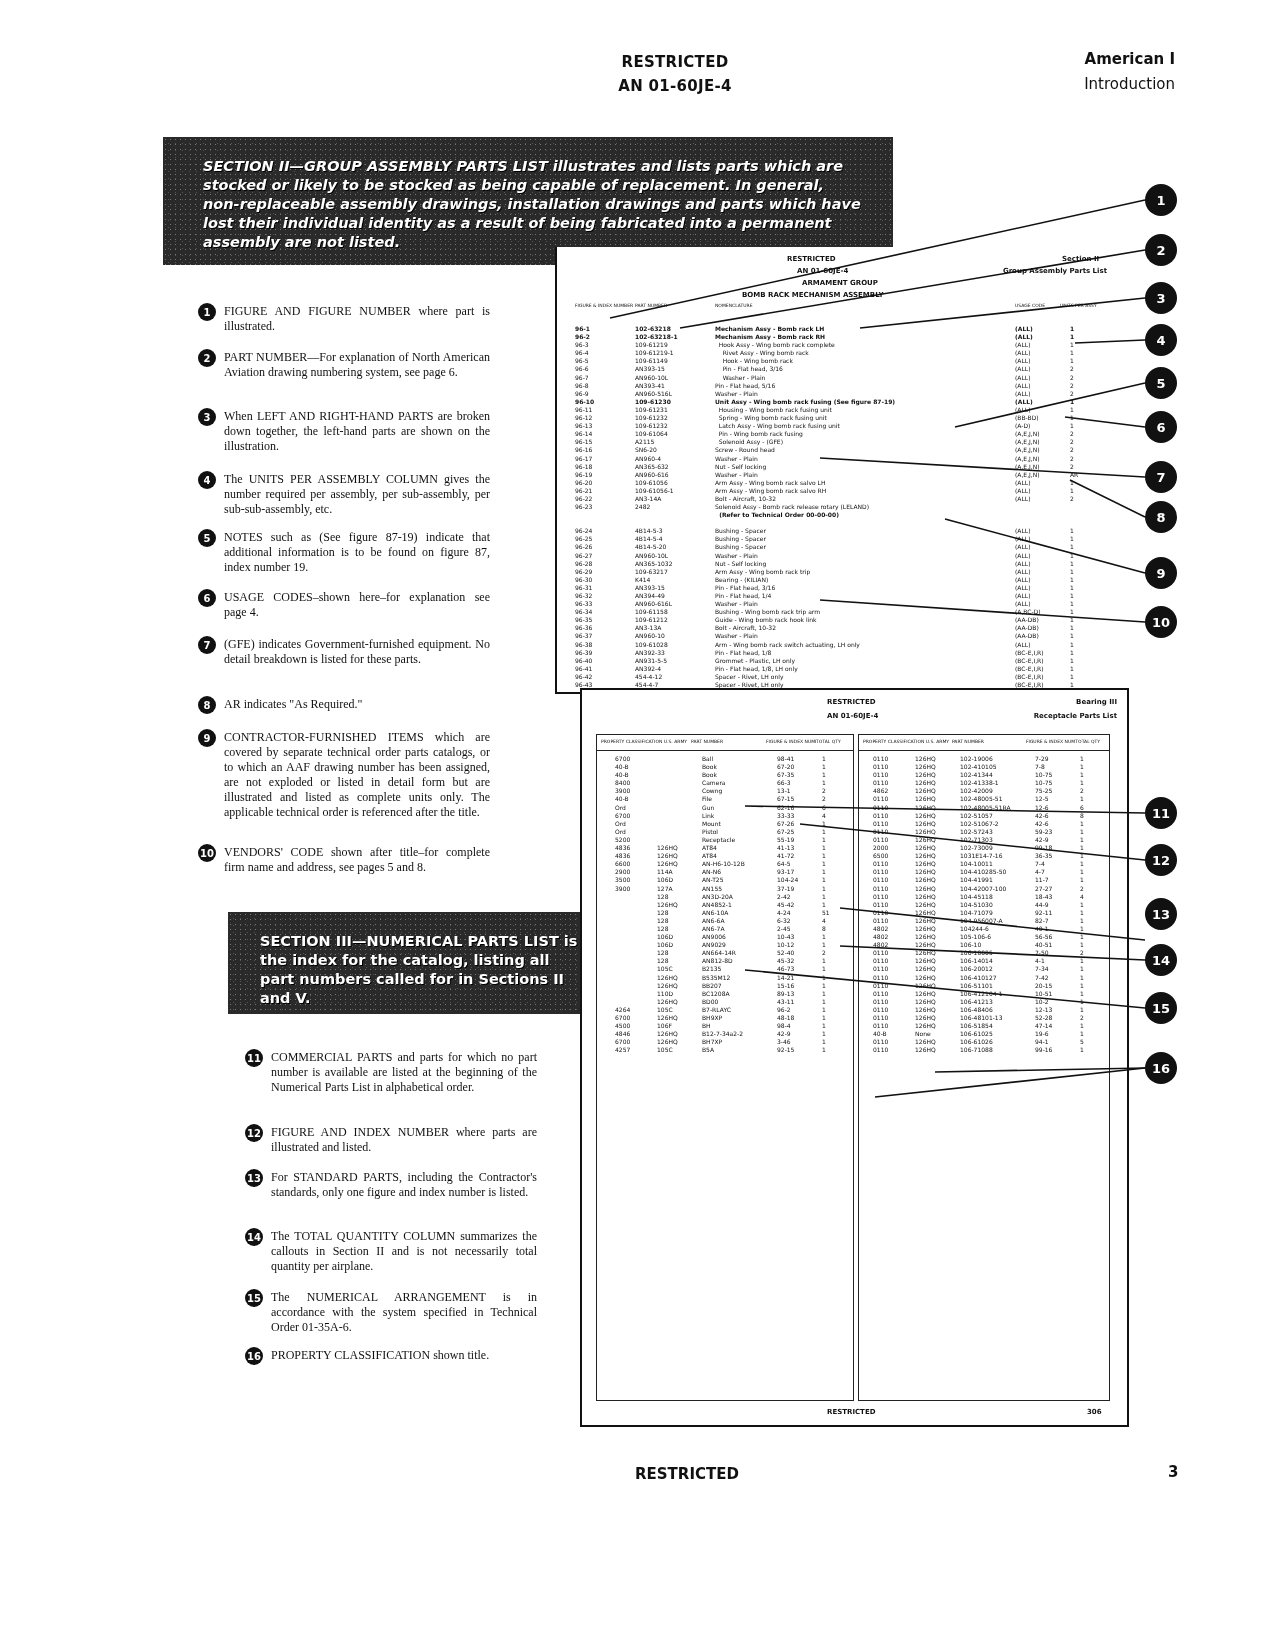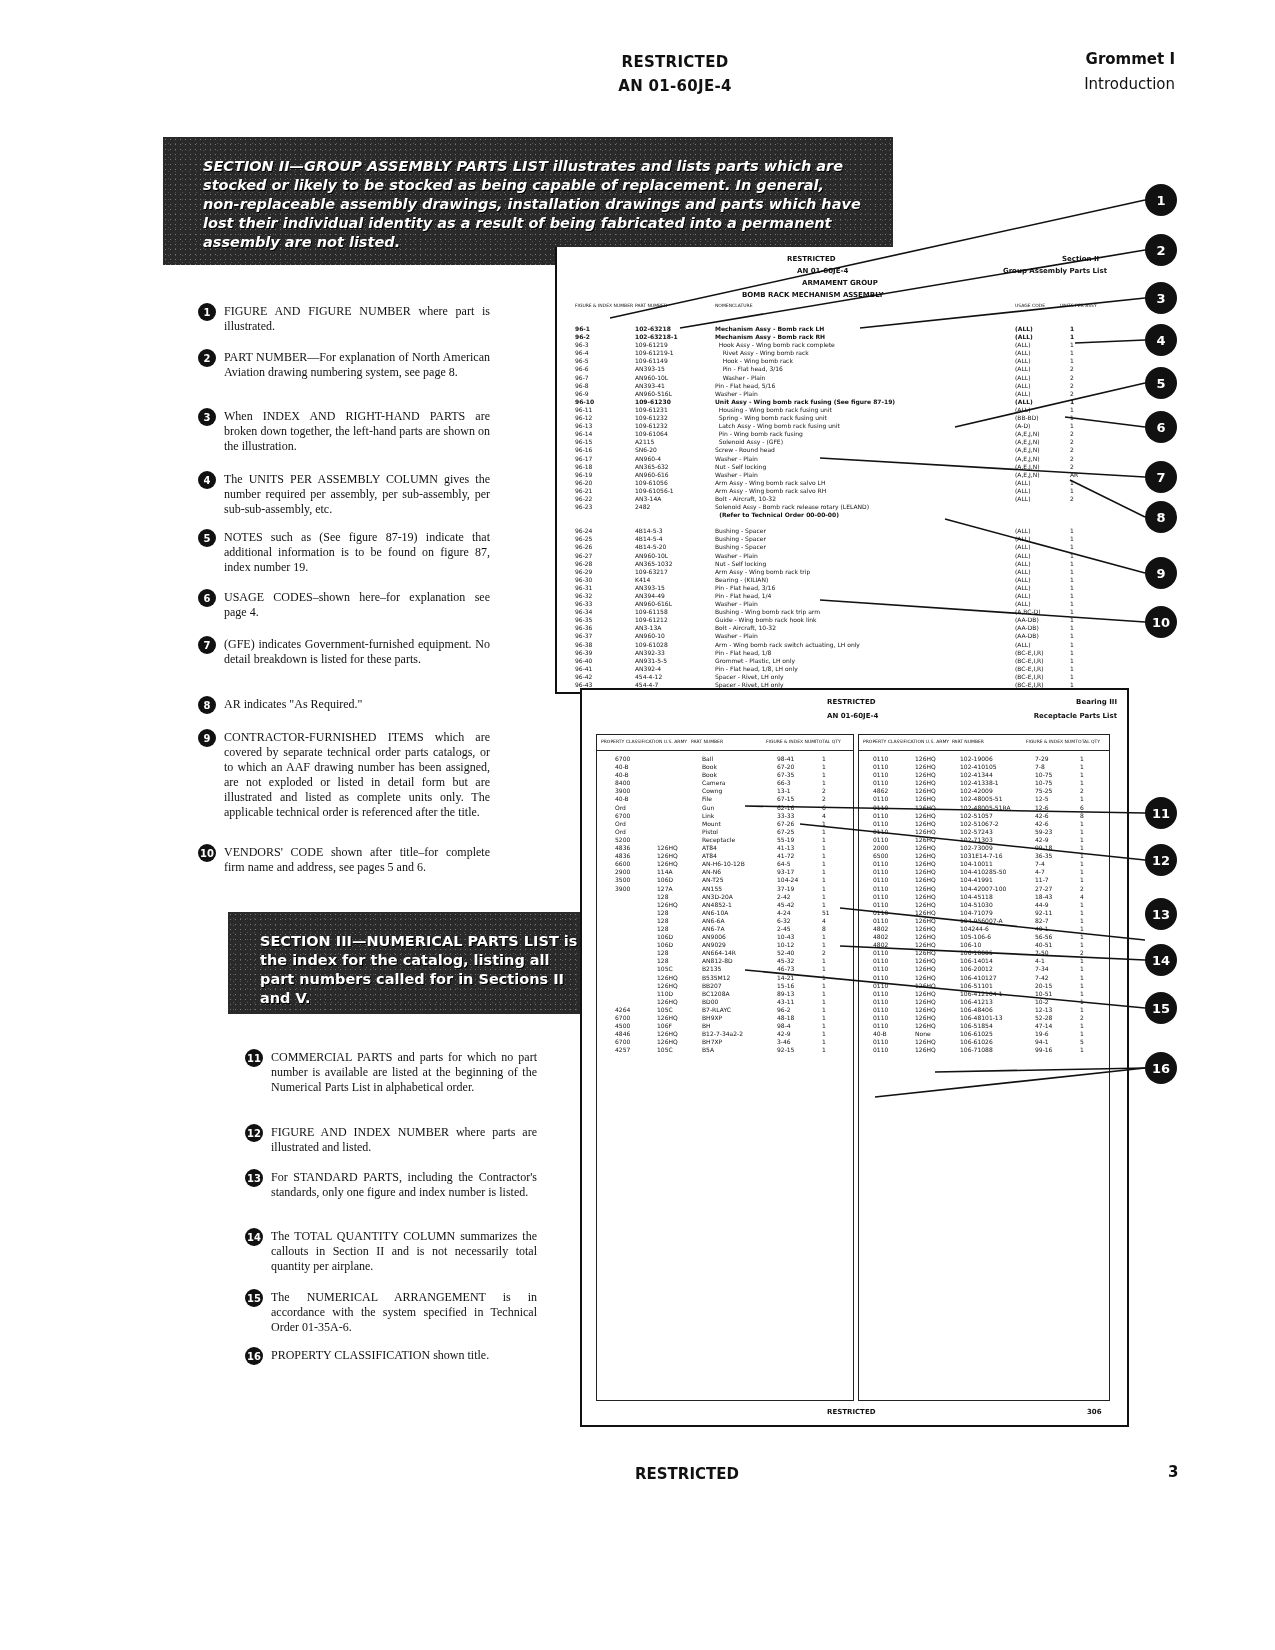--- a/index.html
+++ b/index.html
@@ -23,21 +23,21 @@
   .tbl .r span{overflow:hidden;}
   .bold{font-weight:bold;}
   .foot{position:absolute;font-family:"DejaVu Sans",sans-serif;font-weight:bold;font-size:15px;}
   svg.lines{position:absolute;left:0;top:0;pointer-events:none;}
 </style>
 </head>
 <body>
 
 <div class="hdr" style="left:600px;top:53px;width:150px;">RESTRICTED</div>
 <div class="hdr" style="left:600px;top:77px;width:150px;">AN 01-60JE-4</div>
-<div class="hdr-right" style="left:1050px;top:50px;width:125px;font-weight:bold;">Grommet I</div>
+<div class="hdr-right" style="left:1050px;top:50px;width:125px;font-weight:bold;">American I</div>
 <div class="hdr-right" style="left:1030px;top:75px;width:145px;">Introduction</div>
 
 <div class="banner" style="left:163px;top:137px;width:730px;height:128px;">
   <p style="position:absolute;left:40px;top:20px;width:660px;font-size:14.5px;line-height:19px;font-style:italic;">SECTION II—GROUP ASSEMBLY PARTS LIST illustrates and lists parts which are stocked or likely to be stocked as being capable of replacement. In general, non-replaceable assembly drawings, installation drawings and parts which have lost their individual identity as a result of being fabricated into a permanent assembly are not listed.</p>
 </div>
 
 <div class="page" style="left:555px;top:247px;width:560px;height:445px;border-top:none;border-right:none;">
   <div class="sheet-hdr" style="position:absolute;left:230px;top:8px;">RESTRICTED</div>
   <div class="sheet-hdr" style="position:absolute;left:240px;top:20px;">AN 01-60JE-4</div>
   <div class="sheet-hdr" style="position:absolute;left:505px;top:8px;">Section II</div>
@@ -366,25 +366,25 @@
     </div>
 </div>
 
 <div id="callouts2">
     <div class="callout" style="left: 198px; top: 304px; width: 292px;">
       <span class="num">1</span>
       <span class="txt">FIGURE AND FIGURE NUMBER where part is illustrated.</span>
     </div>
     <div class="callout" style="left: 198px; top: 350px; width: 292px;">
       <span class="num">2</span>
-      <span class="txt">PART NUMBER—For explanation of North American Aviation drawing numbering system, see page 8.</span>
+      <span class="txt">PART NUMBER—For explanation of North American Aviation drawing numbering system, see page 6.</span>
     </div>
     <div class="callout" style="left: 198px; top: 409px; width: 292px;">
       <span class="num">3</span>
-      <span class="txt">When INDEX AND RIGHT-HAND PARTS are broken down together, the left-hand parts are shown on the illustration.</span>
+      <span class="txt">When LEFT AND RIGHT-HAND PARTS are broken down together, the left-hand parts are shown on the illustration.</span>
     </div>
     <div class="callout" style="left: 198px; top: 472px; width: 292px;">
       <span class="num">4</span>
       <span class="txt">The UNITS PER ASSEMBLY COLUMN gives the number required per assembly, per sub-assembly, per sub-sub-assembly, etc.</span>
     </div>
     <div class="callout" style="left: 198px; top: 530px; width: 292px;">
       <span class="num">5</span>
       <span class="txt">NOTES such as (See figure 87-19) indicate that additional information is to be found on figure 87, index number 19.</span>
     </div>
     <div class="callout" style="left: 198px; top: 590px; width: 292px;">
@@ -398,21 +398,21 @@
     <div class="callout" style="left: 198px; top: 697px; width: 292px;">
       <span class="num">8</span>
       <span class="txt">AR indicates "As Required."</span>
     </div>
     <div class="callout" style="left: 198px; top: 730px; width: 292px;">
       <span class="num">9</span>
       <span class="txt">CONTRACTOR-FURNISHED ITEMS which are covered by separate technical order parts catalogs, or to which an AAF drawing number has been assigned, are not exploded or listed in detail form but are illustrated and listed as complete units only. The applicable technical order is referenced after the title.</span>
     </div>
     <div class="callout" style="left: 198px; top: 845px; width: 292px;">
       <span class="num">10</span>
-      <span class="txt">VENDORS' CODE shown after title–for complete firm name and address, see pages 5 and 6.</span>
+      <span class="txt">VENDORS' CODE shown after title–for complete firm name and address, see pages 5 and 8.</span>
     </div>
   </div>
 
 <div class="banner" style="left:228px;top:912px;width:360px;height:102px;">
   <p style="position:absolute;left:32px;top:20px;width:320px;font-size:14.5px;line-height:19px;">SECTION III—NUMERICAL PARTS LIST is the index for the catalog, listing all part numbers called for in Sections II and V.</p>
 </div>
 
 <div class="page" style="left:580px;top:688px;width:545px;height:735px;">
   <div class="sheet-hdr" style="position:absolute;left:245px;top:8px;">RESTRICTED</div>
   <div class="sheet-hdr" style="position:absolute;left:245px;top:22px;">AN 01-60JE-4</div>

